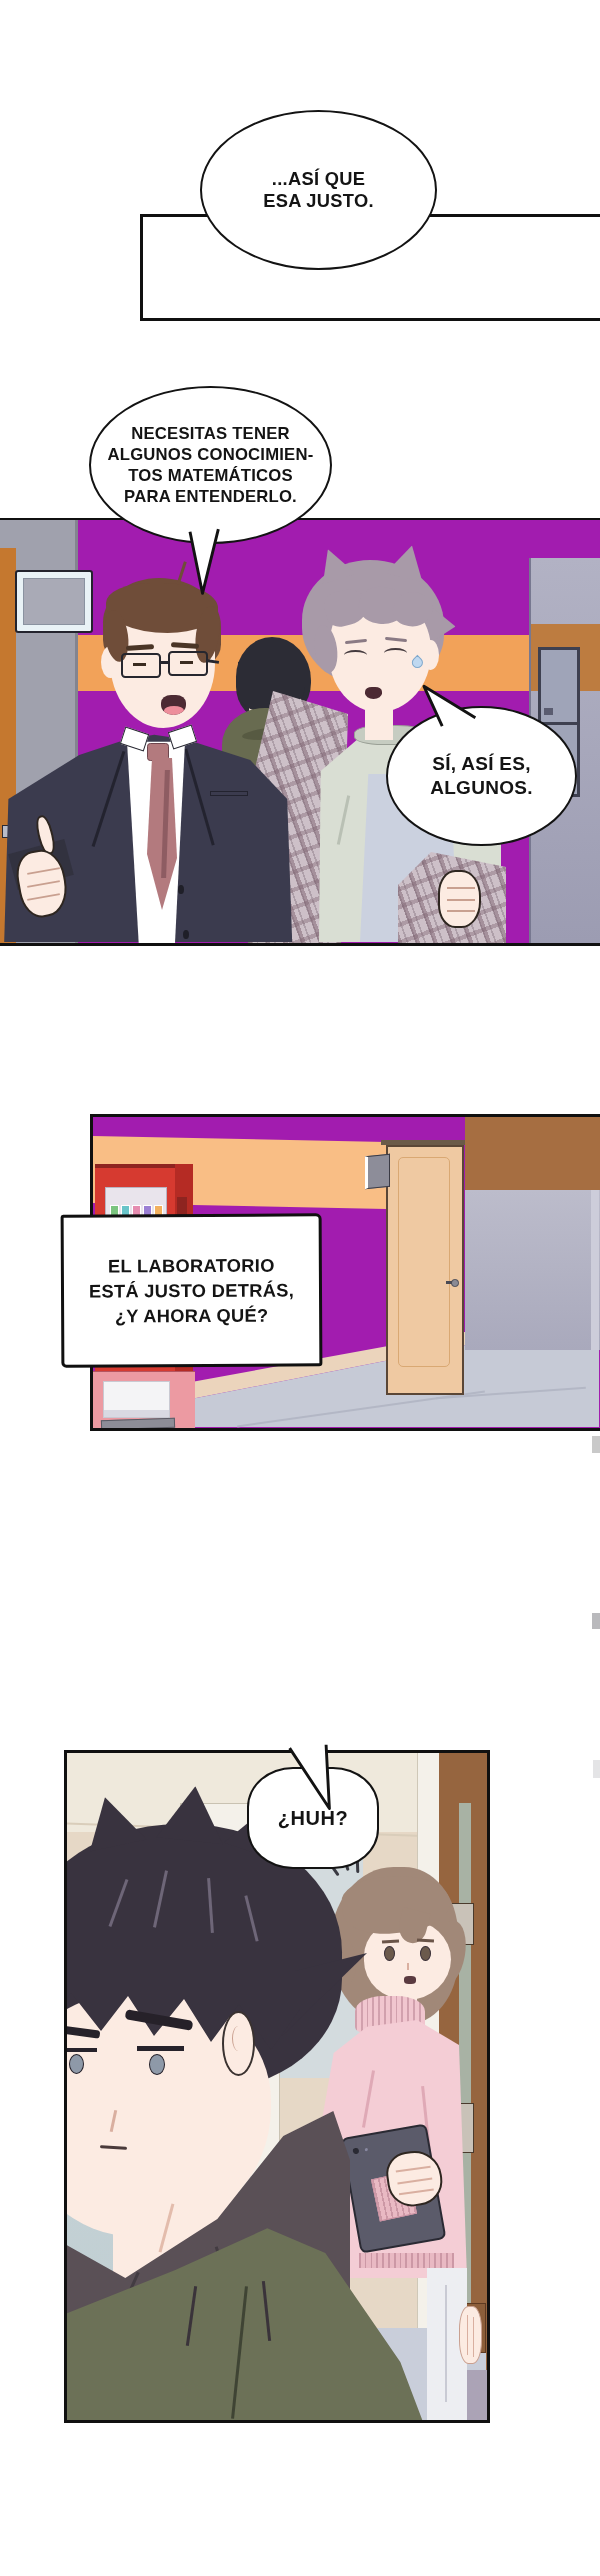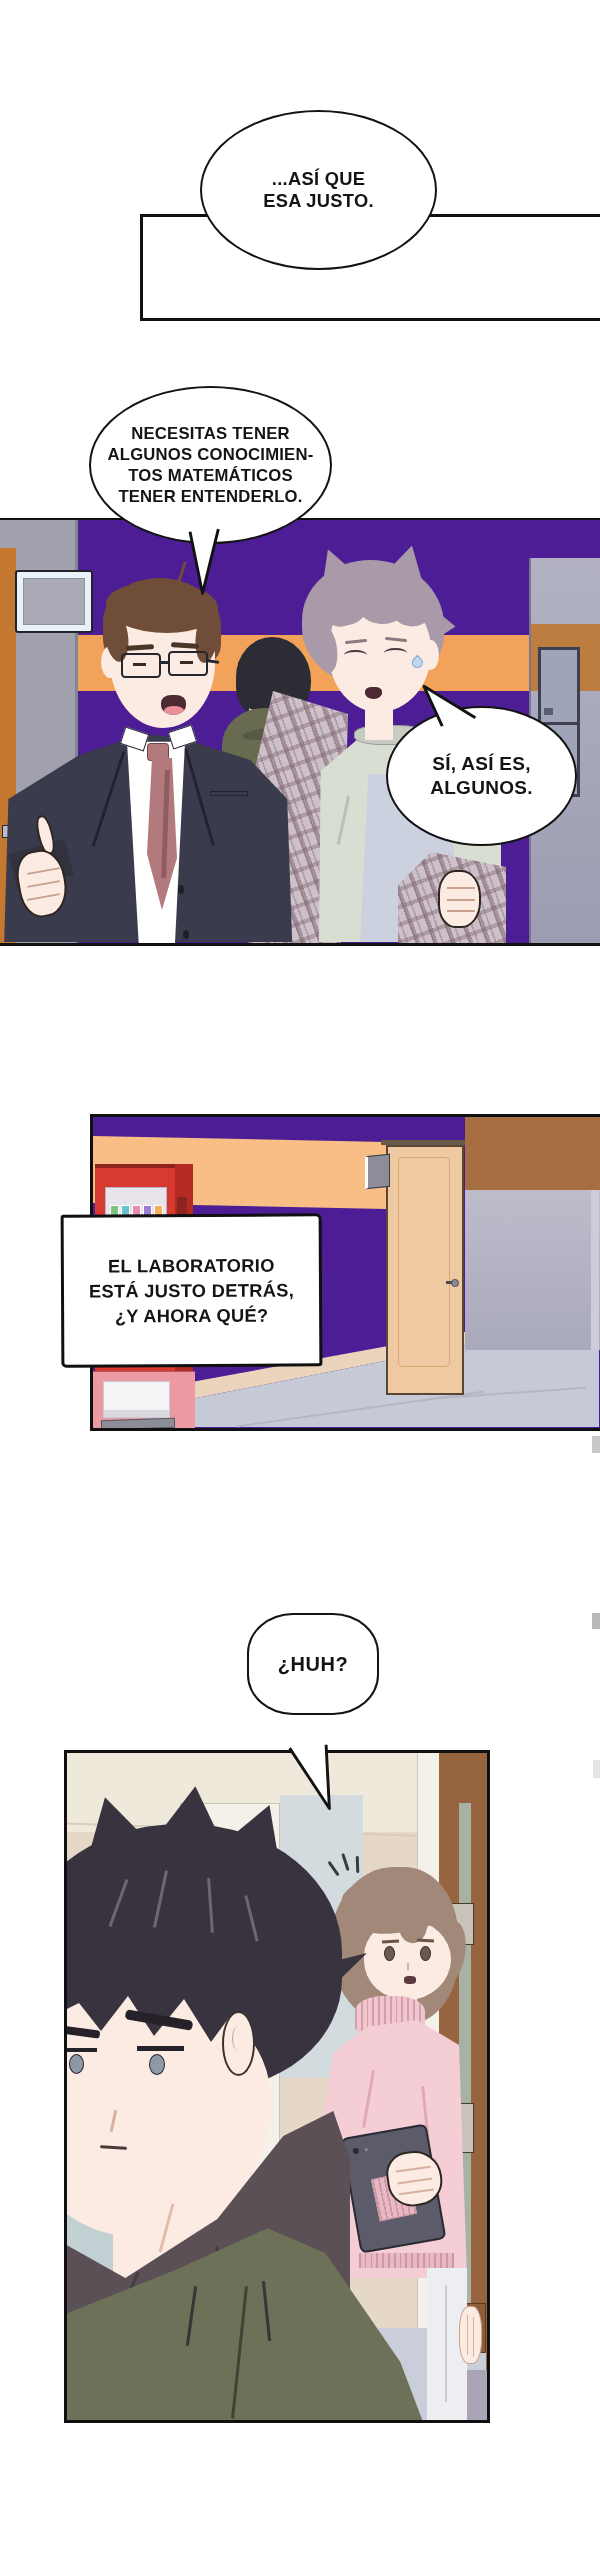--- a/index.html
+++ b/index.html
@@ -1,19 +1,19 @@
 <!DOCTYPE html>
 <html style="font-size:13.3px"><head>
 <meta charset="utf-8">
 <style>
   html,body{margin:0;padding:0;background:#ffffff;}
   .page{position:relative;width:600px;height:2576px;background:#fff;overflow:hidden;
         font-family:"Liberation Sans",sans-serif;color:#141414;}
   .abs{position:absolute;}
-  .panel{position:absolute;border:3.3px solid #101010;background:#4c1d95;overflow:hidden;box-sizing:border-box;}
+  .panel{position:absolute;border:3.3px solid #101010;background:#a21caf;overflow:hidden;box-sizing:border-box;}
   .bubble{position:absolute;background:#fff;border:2.9px solid #131313;display:flex;flex-direction:column;
           align-items:center;justify-content:center;text-align:center;font-weight:700;z-index:6;box-sizing:border-box;}
   .bubble .ln{display:block;white-space:nowrap;}
   .tail{position:absolute;z-index:7;overflow:visible;}
   .txt-lg{font-size:18.3px;line-height:22.5px;letter-spacing:0.3px;}
   .txt-md{font-size:16.7px;line-height:21px;letter-spacing:0.2px;}
   .txt-st{font-size:19px;line-height:24px;letter-spacing:0.3px;}
   .txt-bx{font-size:18.3px;line-height:25px;letter-spacing:0.3px;}
   .txt-huh{font-size:20px;line-height:23px;letter-spacing:0.5px;}
   .plaid{background-color:#CDC0C8;background-image:
@@ -34,21 +34,21 @@
 
   <div class="bubble txt-lg" style="left:200px;top:110px;width:237px;height:160px;border-radius:50%;z-index:3;">
     <span class="ln">...ASÍ QUE</span>
     <span class="ln">ESA JUSTO.</span>
   </div>
 
   <div class="bubble txt-md" style="left:89px;top:386px;width:243px;height:158px;border-radius:50%;z-index:6;">
     <span class="ln">NECESITAS TENER</span>
     <span class="ln">ALGUNOS CONOCIMIEN-</span>
     <span class="ln">TOS MATEMÁTICOS</span>
-    <span class="ln">TENER ENTENDERLO.</span>
+    <span class="ln">PARA ENTENDERLO.</span>
   </div>
   <svg class="tail" style="left:179px;top:525px;width:42px;height:75px;" viewBox="0 0 50 90">
     <path d="M 13,8 L 28,82 L 47,5" fill="#ffffff" stroke="#131313" stroke-width="3.5" stroke-linejoin="round"></path>
   </svg>
 
   <div class="panel" style="left:0;top:518px;width:600px;height:428px;border-width:2.5px 0 3.3px 0;z-index:1;" title="Profesor con gafas, traje oscuro y corbata sonríe en el pasillo junto a dos estudiantes; pared blanca con franja naranja.">
 
     <div class="abs" style="left:0;top:0;width:78px;height:423px;background:#A0A1AD;"></div>
     <div class="abs" style="left:75px;top:0;width:2.5px;height:423px;background:#83848F;"></div>
     <div class="abs" style="left:0;top:27.5px;width:16px;height:395px;background:#C5782F;"></div>
@@ -206,21 +206,21 @@
       <div class="abs" style="left:6.7px;top:255px;width:72px;height:7.5px;background:#8D8D97;border:0.8px solid #5A5A64;transform:rotate(-2deg);"></div>
     </div>
   </div>
 
   <div class="bubble txt-bx" style="left:61px;top:1214px;width:261px;height:153px;border:3.8px solid #101010;border-radius:2.5px 5.8px 3.3px 5px;transform:rotate(-0.3deg);z-index:6;">
     <span class="ln">EL LABORATORIO</span>
     <span class="ln">ESTÁ JUSTO DETRÁS,</span>
     <span class="ln">¿Y AHORA QUÉ?</span>
   </div>
 
-  <div class="bubble txt-huh" style="left:247px;top:1613px;width:132px;height:102px;border-radius:46px/40px;z-index:6;">
+  <div class="bubble txt-huh" style="left:247px;top:1767px;width:132px;height:102px;border-radius:46px/40px;z-index:6;">
     <span class="ln">¿HUH?</span>
   </div>
   <svg class="tail" style="left:283px;top:1738px;width:58px;height:79px;" viewBox="0 0 70 95">
     <path d="M 8,12 L 56,85 L 52,8" fill="#ffffff" stroke="#131313" stroke-width="3.5" stroke-linejoin="round"></path>
   </svg>
 
   <div class="panel" style="left:64px;top:1750px;width:426px;height:673px;background:#E6D8C6;z-index:1;" title="Primer plano: chico de cabello oscuro con capucha verde oliva; detrás, chica de suéter rosa sosteniendo una tableta.">
 
     <div class="abs" style="left:0;top:0;width:419px;height:79px;background:#EFE9DC;"></div>
     <div class="abs" style="left:-8.3px;top:77px;width:442px;height:1.7px;background:#D9CDBA;transform:rotate(2deg);"></div>

